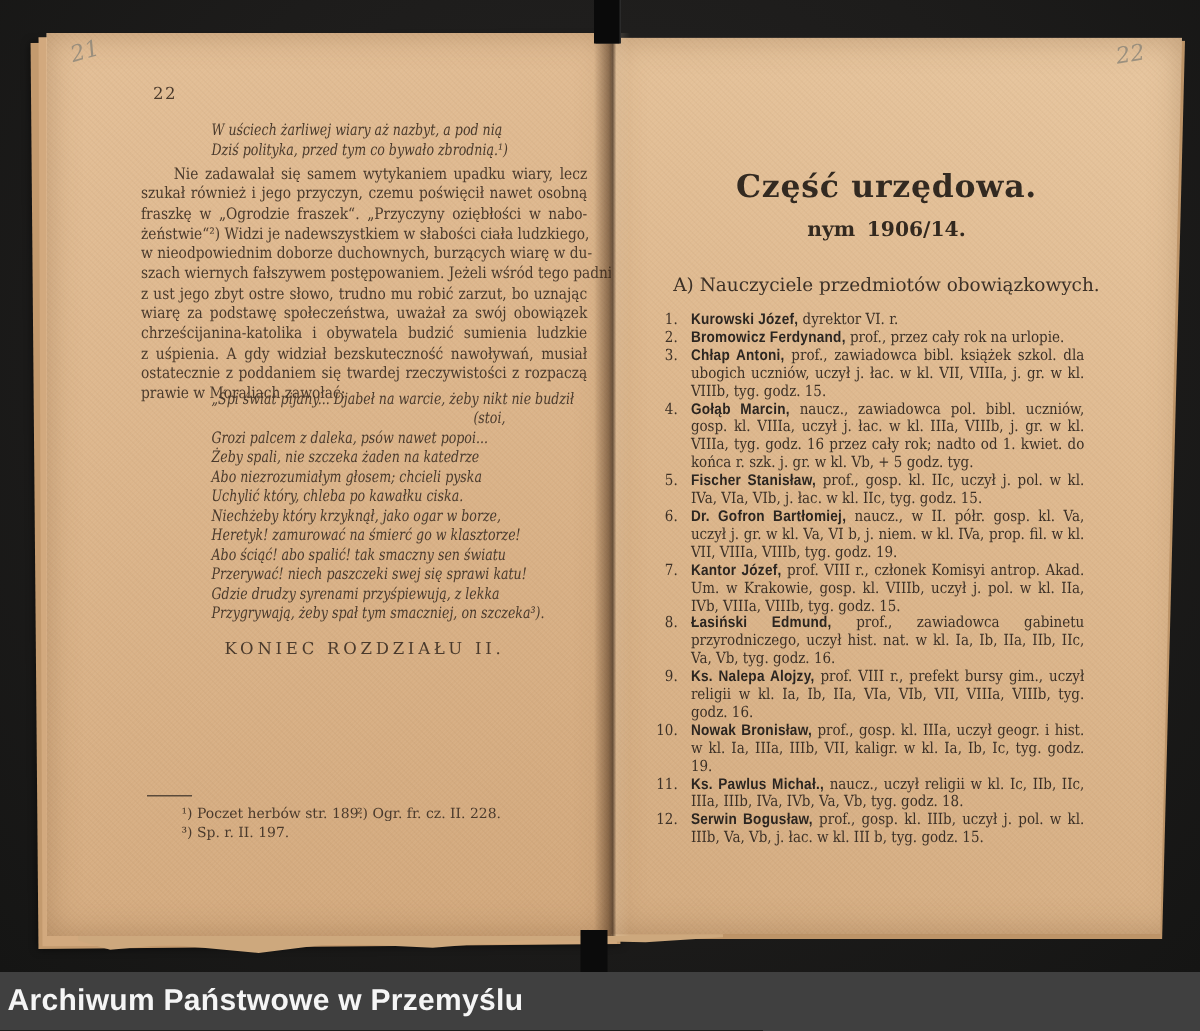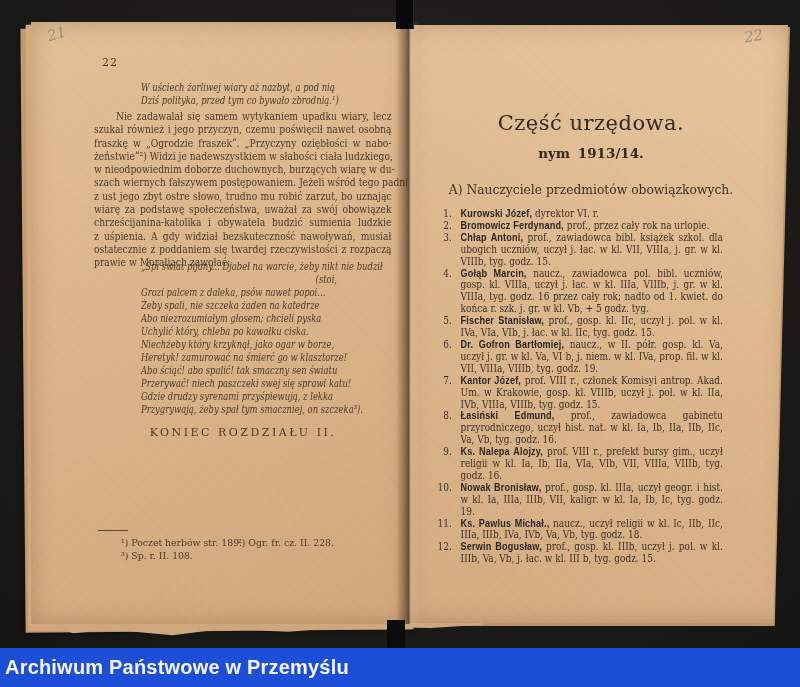--- a/index.html
+++ b/index.html
@@ -50,36 +50,36 @@
   .lp-par .line:last-child{text-align-last:left;}
   .lp-koniec{position:absolute;left:63px;top:404px;width:298px;text-align:center;
              font-size:11px;letter-spacing:2.5px;}
   .lp-rule{position:absolute;left:67px;top:508px;width:30px;border-top:1px solid #5a4a3a;}
   .lp-foot{position:absolute;left:90px;top:514px;font-size:9.3px;line-height:13px;white-space:nowrap;}
   .fn-item{display:inline-block;width:117px;}
   .fn-item:last-child{width:auto;}
   
   .page-right{color:#3c3026;}
   .rp-center{position:absolute;left:8px;width:352px;text-align:center;}
-  .rp-h1{top:86px;font-size:21px;font-weight:normal;letter-spacing:.5px;color:#332a21;}
+  .rp-h1{top:86px;font-size:21px;font-weight:bold;letter-spacing:.5px;color:#332a21;}
   .rp-h2{top:121px;font-size:13.5px;font-weight:bold;line-height:15.5px;word-spacing:3px;color:#33291f;}
   .rp-h3{top:158px;font-size:12.3px;}
   .rp-list{position:absolute;left:36px;top:183px;width:318px;list-style:none;margin:0;padding:0;
            font-size:10.2px;line-height:11.9px;transform:scaleX(.88);transform-origin:left top;}
   .t-item{position:relative;padding-left:20px;text-align:justify;}
   .t-num{position:absolute;left:-24px;top:0;width:34px;text-align:right;}
   .t-name{font-family:"Liberation Sans",sans-serif;font-weight:700;font-size:10.3px;
           letter-spacing:.2px;color:#2b2520;}
   
   .pencil{position:absolute;font-family:"DejaVu Serif",serif;font-style:italic;
           color:#8f887a;opacity:.85;z-index:7;}
   .pencil-left{left:47px;top:25px;font-size:15px;transform:rotate(-16deg);}
   .pencil-right{left:744px;top:27px;font-size:15px;transform:rotate(-9deg);}
   
-  .caption-bar{position:absolute;left:0;bottom:0;width:800px;height:39px;background:#1d4ed8;z-index:9;}
+  .caption-bar{position:absolute;left:0;bottom:0;width:800px;height:39px;background:#404040;z-index:9;}
   .caption-bar span{display:block;padding-left:5px;line-height:38px;color:#f5f5f5;
       font-family:"Liberation Sans",sans-serif;font-weight:700;font-size:20px;letter-spacing:.2px;}
 </style>
 </head>
 <body>
 
 <div class="photo">
   <div class="under-left"></div>
   <div class="under-left2"></div>
   <div class="under-right"></div>
@@ -116,28 +116,28 @@
         <div class="line">Heretyk! zamurować na śmierć go w klasztorze!</div>
         <div class="line">Abo ściąć! abo spalić! tak smaczny sen światu</div>
         <div class="line">Przerywać! niech paszczeki swej się sprawi katu!</div>
         <div class="line">Gdzie drudzy syrenami przyśpiewują, z lekka</div>
         <div class="line">Przygrywają, żeby spał tym smaczniej, on szczeka³).</div>
       </div>
     <div class="lp-koniec">KONIEC ROZDZIAŁU II.</div>
     <div class="lp-rule"></div>
     <div class="lp-foot">
         <div class="fn-row"><span class="fn-item">¹) Poczet herbów str. 189.</span><span class="fn-item">²) Ogr. fr. cz. II. 228.</span></div>
-        <div class="fn-row"><span class="fn-item">³) Sp. r. II. 108.</span></div>
+        <div class="fn-row"><span class="fn-item">³) Sp. r. II. 197.</span></div>
       </div>
   </div>
 
   <div class="page page-right">
     <div class="rp-center rp-h1">Część urzędowa.</div>
     <div class="rp-center rp-h2">
-        <div class="h2-line">nym 1913/14.</div>
+        <div class="h2-line">nym 1906/14.</div>
       </div>
     <div class="rp-center rp-h3">A) Nauczyciele przedmiotów obowiązkowych.</div>
     <ol class="rp-list">
         <li class="t-item"><span class="t-num">1.</span><span class="t-name">Kurowski Józef,</span> dyrektor VI. r.</li>
         <li class="t-item"><span class="t-num">2.</span><span class="t-name">Bromowicz Ferdynand,</span> prof., przez cały rok na urlopie.</li>
         <li class="t-item"><span class="t-num">3.</span><span class="t-name">Chłap Antoni,</span> prof., zawiadowca bibl. książek szkol. dla ubogich uczniów, uczył j. łac. w kl. VII, VIIIa, j. gr. w kl. VIIIb, tyg. godz. 15.</li>
         <li class="t-item"><span class="t-num">4.</span><span class="t-name">Gołąb Marcin,</span> naucz., zawiadowca pol. bibl. uczniów, gosp. kl. VIIIa, uczył j. łac. w kl. IIIa, VIIIb, j. gr. w kl. VIIIa, tyg. godz. 16 przez cały rok; nadto od 1. kwiet. do końca r. szk. j. gr. w kl. Vb, + 5 godz. tyg.</li>
         <li class="t-item"><span class="t-num">5.</span><span class="t-name">Fischer Stanisław,</span> prof., gosp. kl. IIc, uczył j. pol. w kl. IVa, VIa, VIb, j. łac. w kl. IIc, tyg. godz. 15.</li>
         <li class="t-item"><span class="t-num">6.</span><span class="t-name">Dr. Gofron Bartłomiej,</span> naucz., w II. półr. gosp. kl. Va, uczył j. gr. w kl. Va, VI b, j. niem. w kl. IVa, prop. fil. w kl. VII, VIIIa, VIIIb, tyg. godz. 19.</li>
         <li class="t-item"><span class="t-num">7.</span><span class="t-name">Kantor Józef,</span> prof. VIII r., członek Komisyi antrop. Akad. Um. w Krakowie, gosp. kl. VIIIb, uczył j. pol. w kl. IIa, IVb, VIIIa, VIIIb, tyg. godz. 15.</li>

